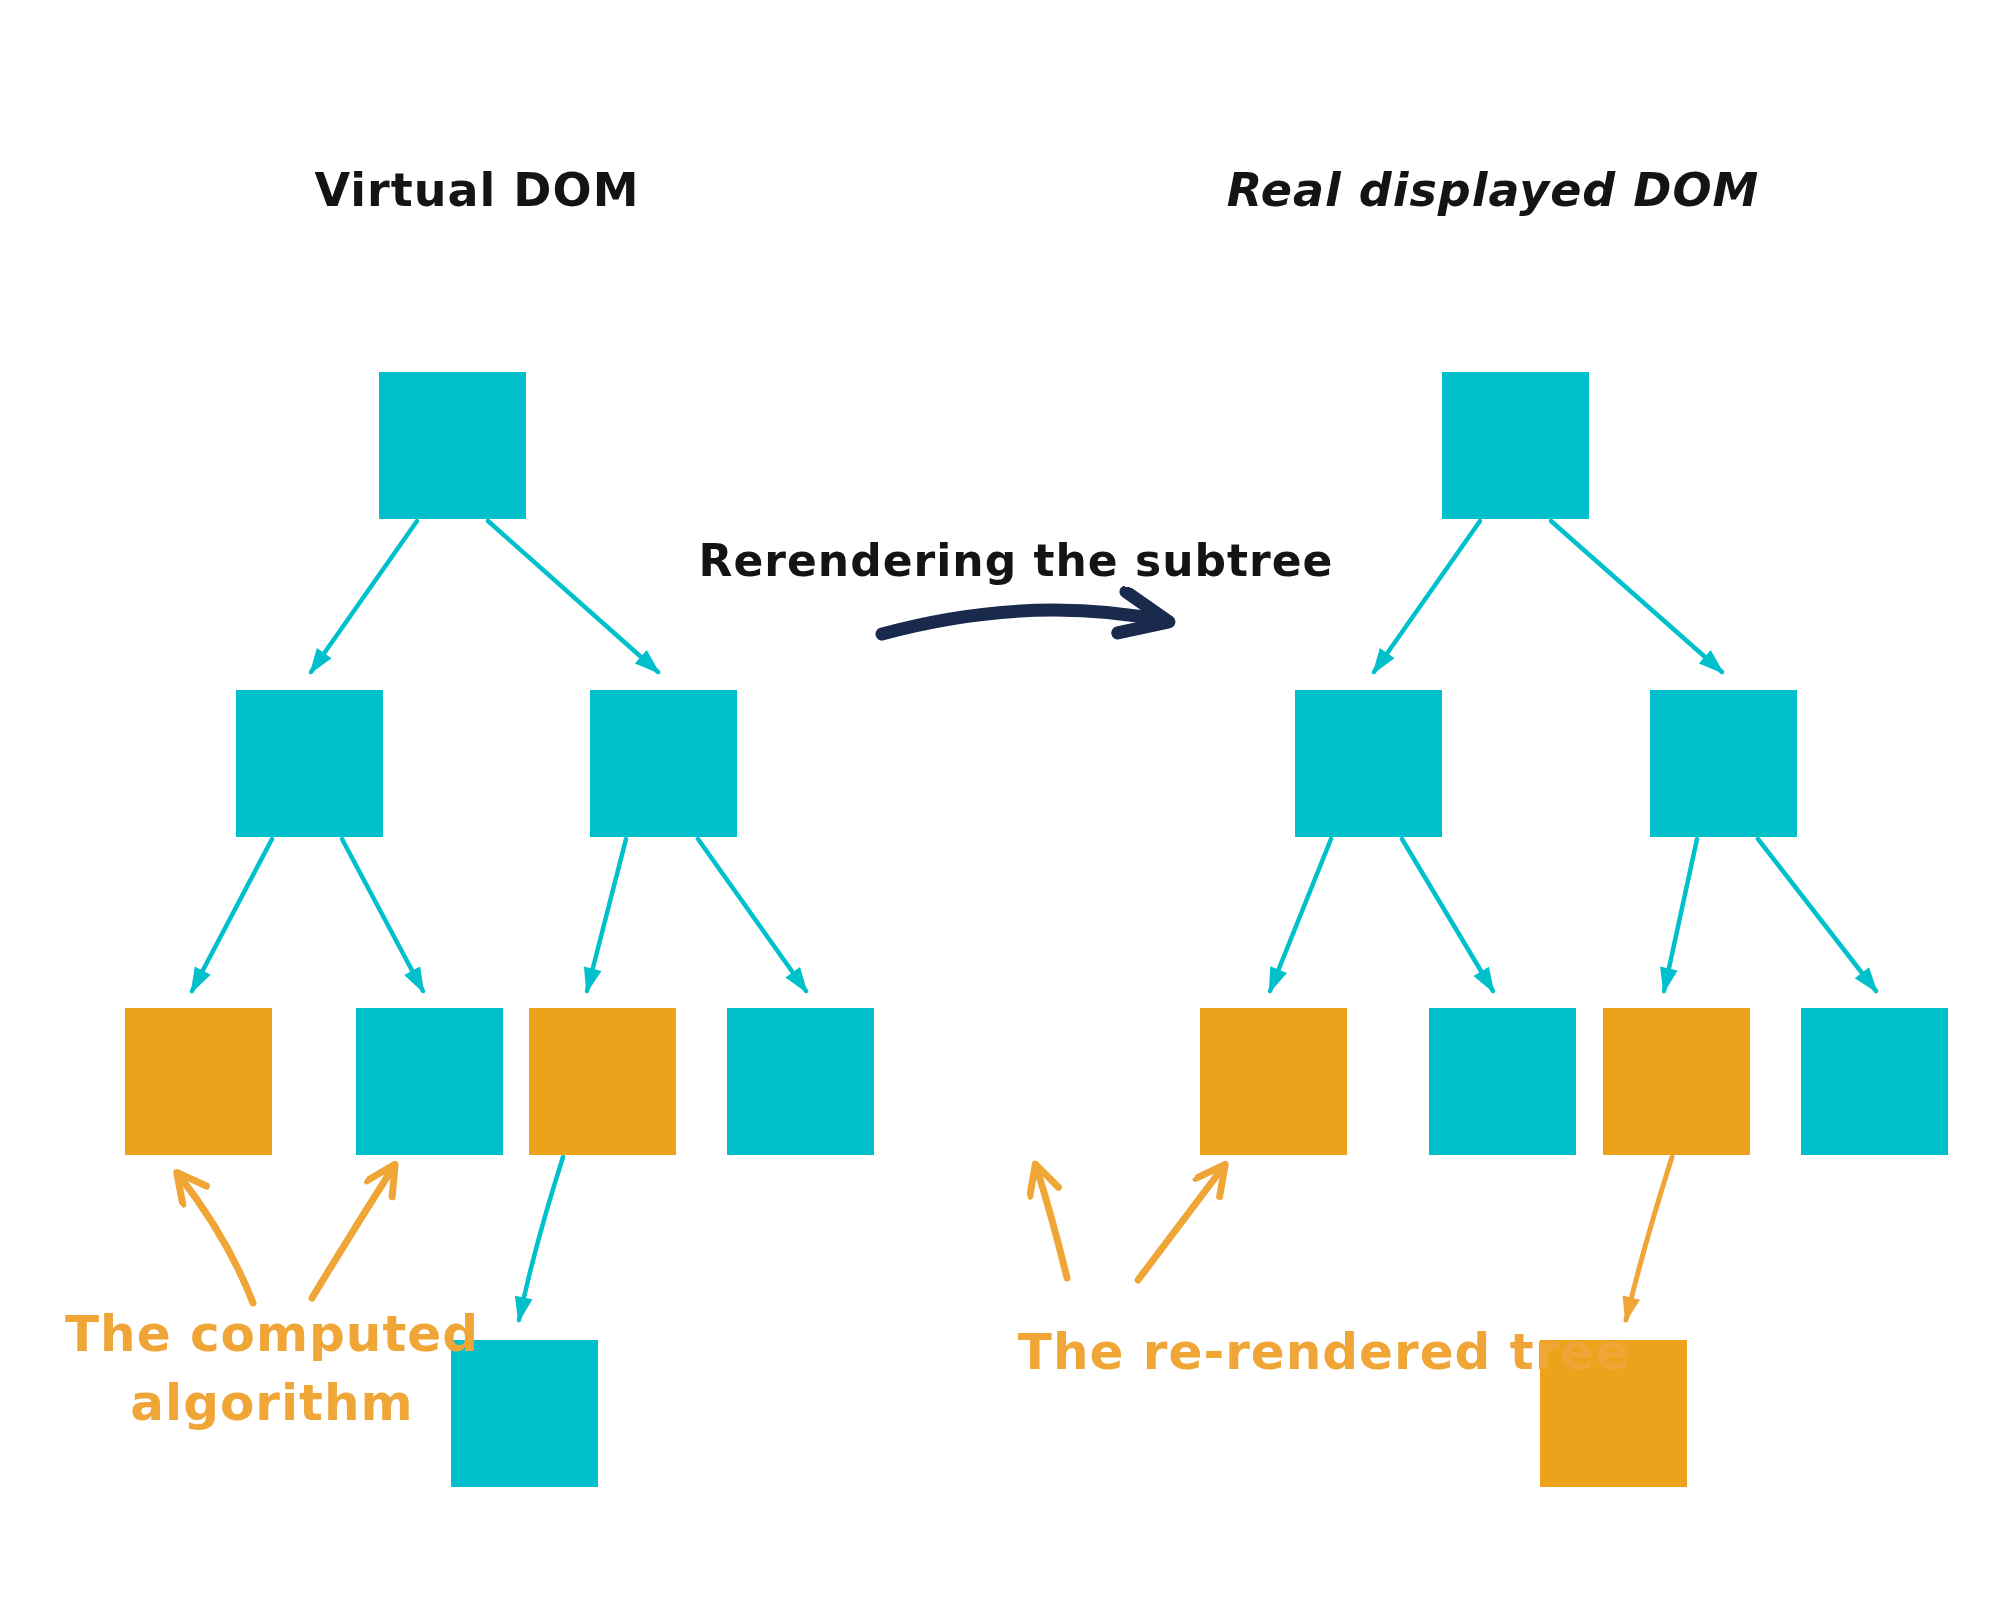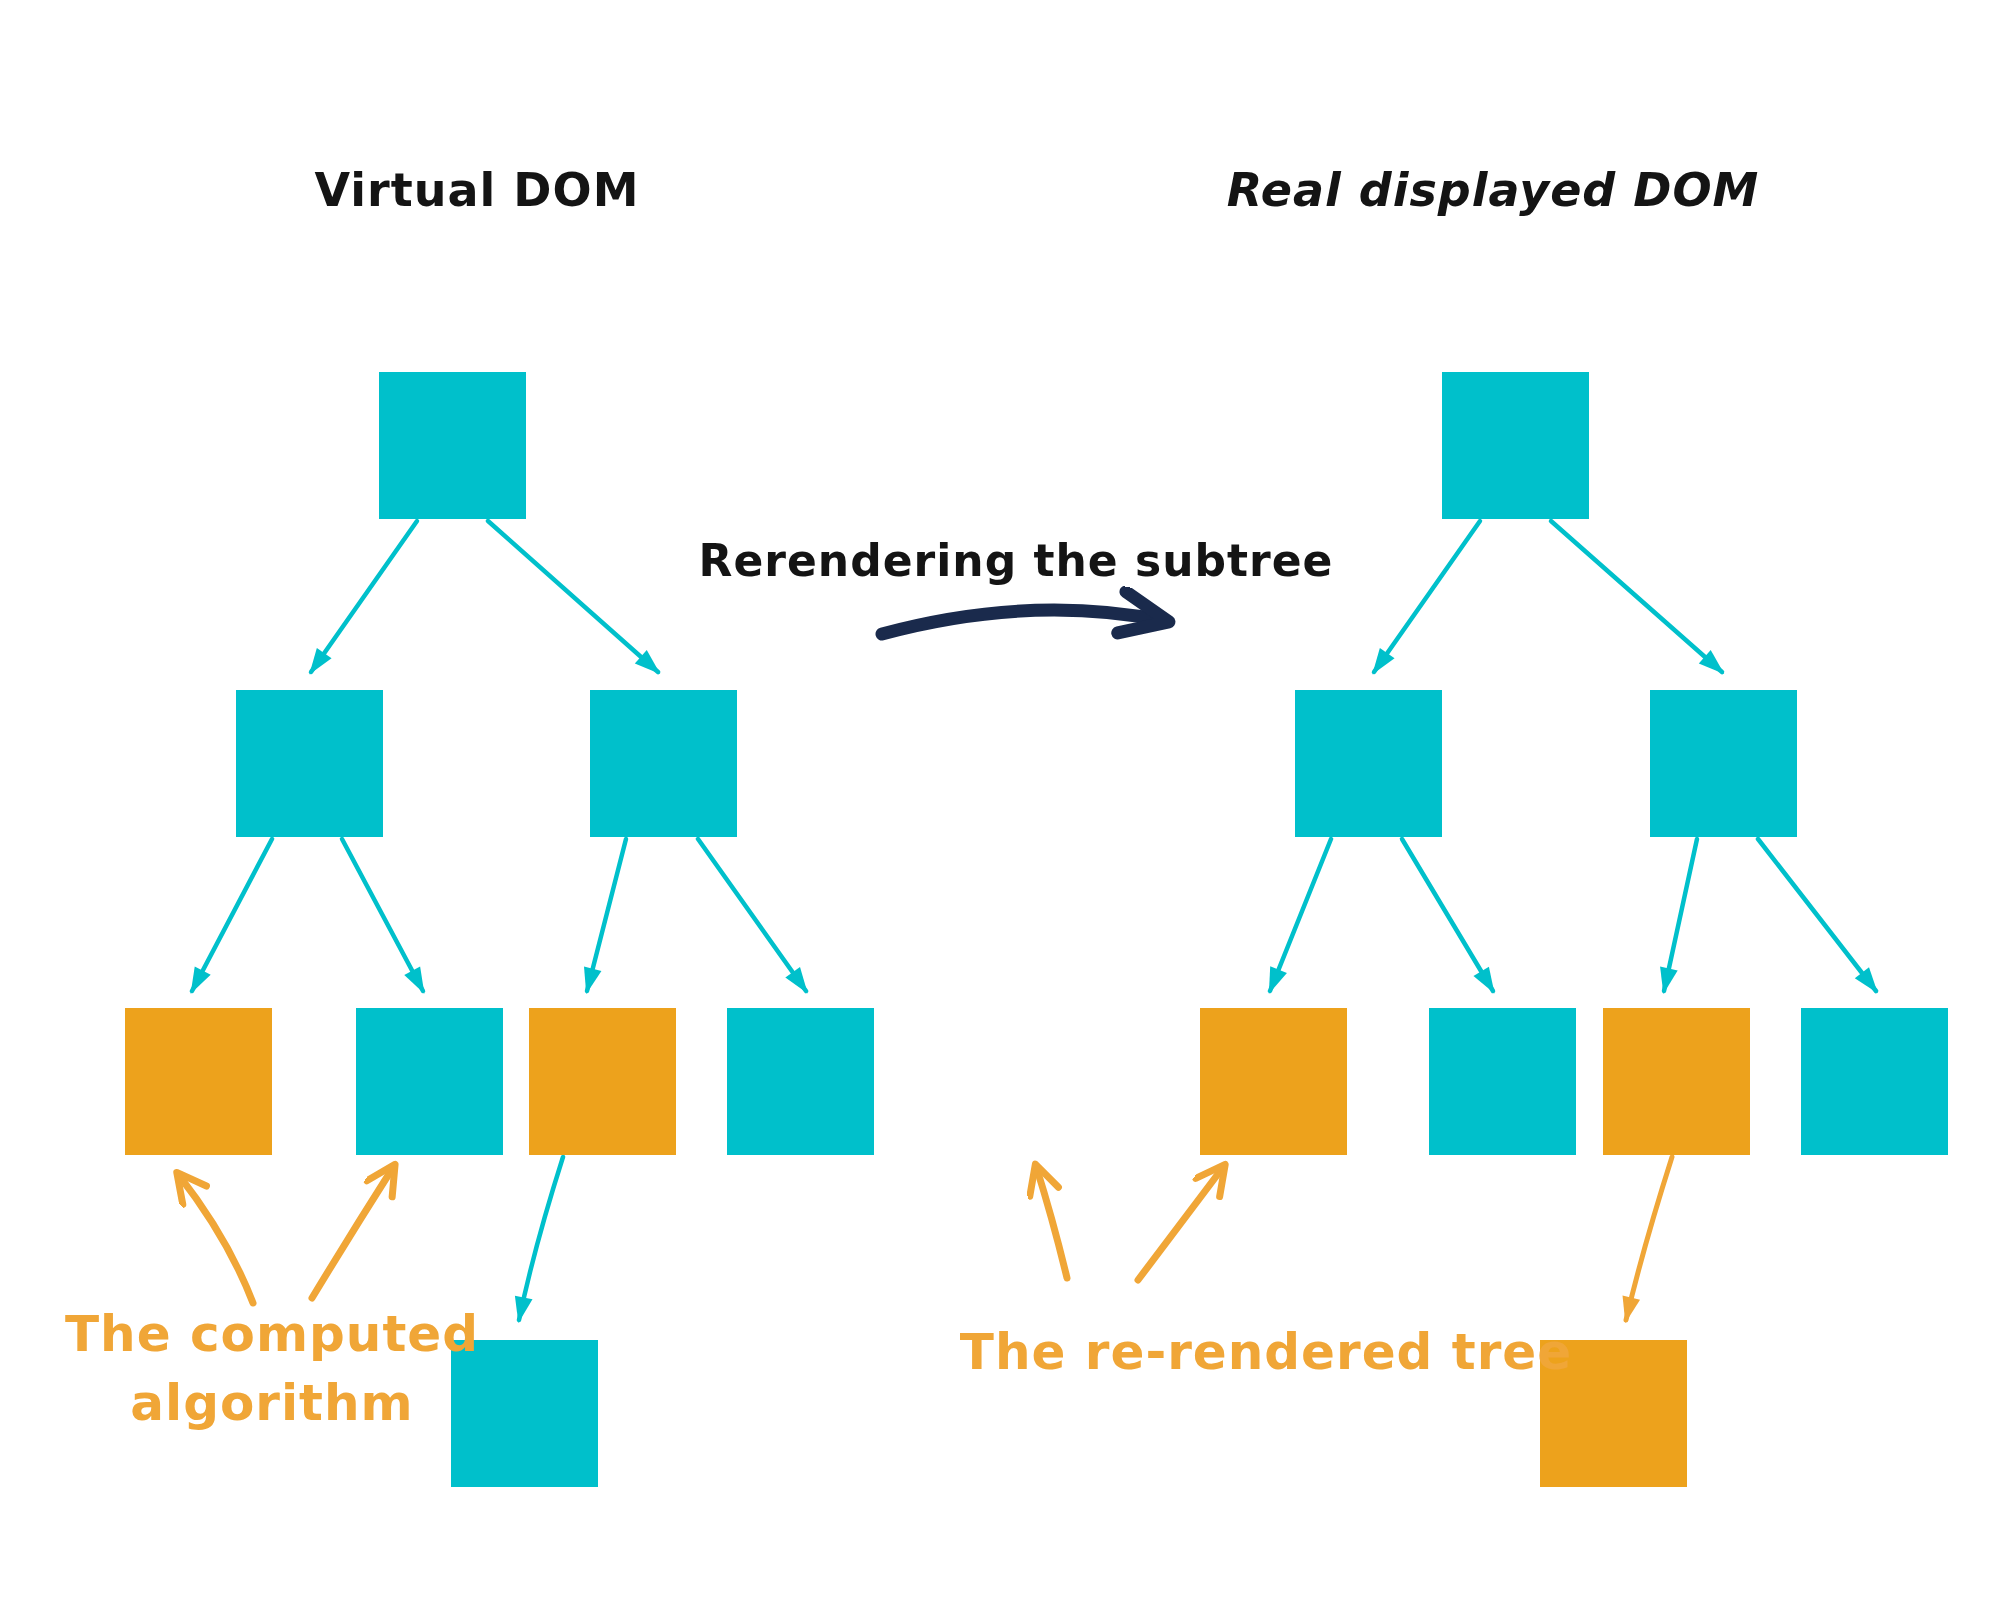--- a/index.html
+++ b/index.html
@@ -102,15 +102,15 @@
   <div class="node orange" style="left:1200px;top:1008px;"></div>
   <div class="node cyan" style="left:1429px;top:1008px;"></div>
   <div class="node orange" style="left:1603px;top:1008px;"></div>
   <div class="node cyan" style="left:1801px;top:1008px;"></div>
   <div class="node orange" style="left:1540px;top:1340px;"></div>
 
   <div class="annotation" style="left:272px;top:1300px;">
     <div>The computed</div>
     <div>algorithm</div>
   </div>
-  <div class="annotation" style="left:1266px;top:1318px;">The re-rendered tree</div>
+  <div class="annotation" style="left:1324px;top:1318px;">The re-rendered tree</div>
 
 </div>
 
 </body></html>

